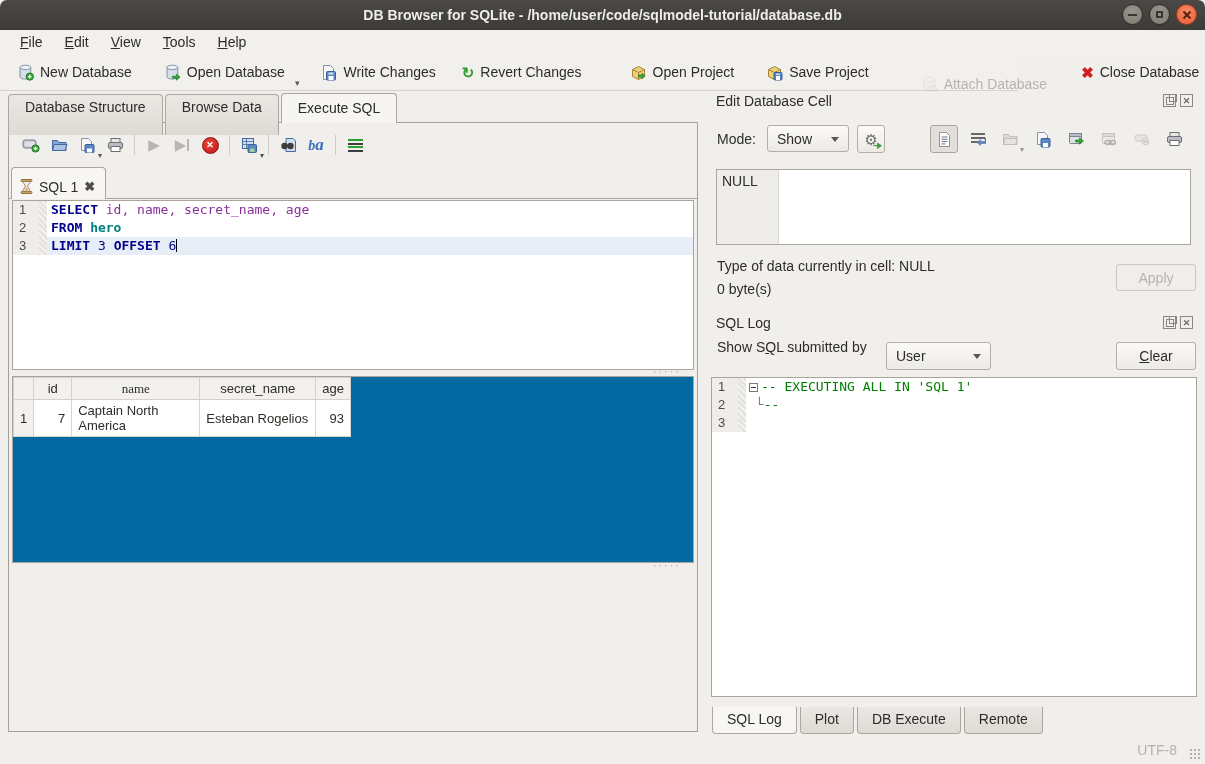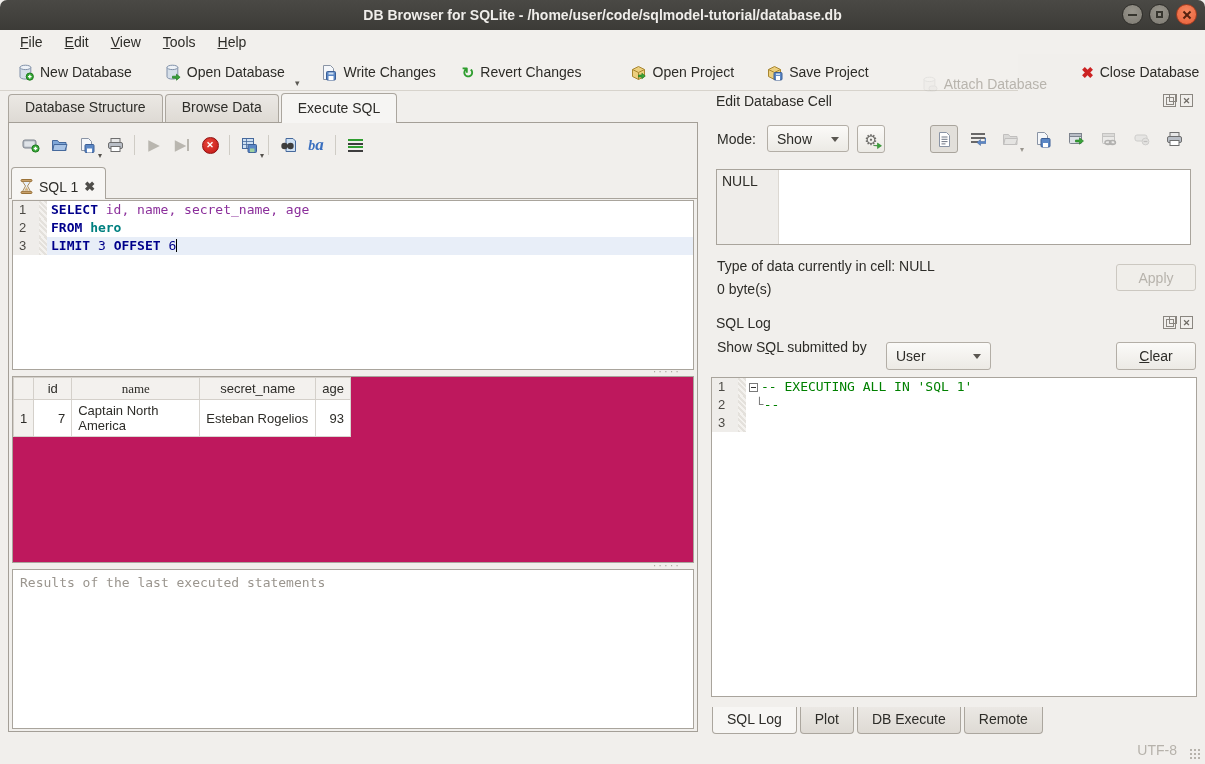--- a/index.html
+++ b/index.html
@@ -36,21 +36,21 @@
   .tbtn { display:flex; align-items:center; gap:6px; padding:5px 9px; border-radius:3px; cursor:pointer; white-space:nowrap; }
   .tbtn.disabled { color:#b8b4ad; cursor:default;margin-top:24px; }
   .tbtn.disabled svg, .tbtn.disabled .ico { opacity:.38; filter:grayscale(1); }
   .tsep { width:1px; height:24px; background:#d2cec7; margin:0 6px; }
   .ico { position:relative; display:inline-block; width:17px; height:17px; }
   .caret-down { font-size:9px; color:#5a5853; margin-left:1px; align-self:flex-end; padding-bottom:2px; }
   .uico { font-size:15px; font-weight:bold; line-height:17px; display:inline-block; }
 
   
   .main-tabbar { position:absolute; left:8px; top:94px; height:29px; display:flex; z-index:3; }
-  .mtab { height:28px; padding:4px 16px 0; border:1px solid #aba69e; border-bottom:none;
+  .mtab { height:41px; padding:4px 16px 0; border:1px solid #aba69e; border-bottom:none;
     background:linear-gradient(#ebe8e4,#dedad4); border-radius:4px 4px 0 0; margin-right:2px; cursor:pointer; }
   .mtab.active { background:#f6f5f3; height:30px; position:relative; top:-1px; padding-top:6px; z-index:4; }
 
   
   .left-frame { position:absolute; left:8px; top:122px; width:690px; height:610px;
     border:1px solid #a49f97; background:#f1efec; z-index:2; }
 
   
   .sql-toolbar { position:absolute; left:8px; top:8px; height:28px; display:flex; align-items:center; }
   .sbtn { width:28px; height:26px; display:flex; align-items:center; justify-content:center; border-radius:3px; cursor:pointer; position:relative; }
@@ -82,21 +82,21 @@
   .ident { color:#8b2f9b; }
   .tbl { color:#008080; font-weight:bold; }
   .num { color:#00008b; }
   .caret { display:inline-block; width:1px; height:13px; background:#000; vertical-align:-2px; }
 
   
   .split-dots { position:absolute; left:612px; width:60px; height:6px; color:#a9a49c; font-size:11px;
     letter-spacing:2px; line-height:5px; text-align:right; cursor:row-resize; }
 
   
-  .results-grid { position:absolute; left:3px; top:253px; width:682px; height:187px; background:#be185d; border:1px solid #a9a49c; overflow:hidden; }
+  .results-grid { position:absolute; left:3px; top:253px; width:682px; height:187px; background:#0369a1; border:1px solid #a9a49c; overflow:hidden; }
   table.grid { border-collapse:collapse; font-size:13px; }
   table.grid th { background:#f3f1ee; font-weight:normal; border:1px solid #d4d0ca; padding:2px 6px; height:22px; }
   table.grid td { border:1px solid #d8d5d0; padding:3px 6px; height:23px; background:#fff; }
   table.grid td.rowhdr { background:#f3f1ee; border-color:#d4d0ca; text-align:left; width:20px; }
   .ralign { text-align:right; }
 
   
   .results-msg { position:absolute; left:3px; top:446px; width:682px; height:160px; background:#fff; border:1px solid #a9a49c;
     font-family:"DejaVu Sans Mono", monospace; font-size:13px; color:#9a958e; padding:5px 7px; }
 
@@ -385,23 +385,20 @@
           <td>Captain North America</td>
           <td>Esteban Rogelios</td>
           <td class="ralign">93</td>
         </tr>
       </tbody>
         </table>
     </div>
 
     <div class="split-dots" style="top:440px;">·····</div>
 
-    <div class="results-msg">
-      <span>Results of the last executed statements</span>
-    </div>
   </div>
 
   <div class="dock-header" style="left:716px; top:93px;">Edit Database Cell</div>
   <div class="dock-icons" style="left:1163px; top:94px;">
     <div class="dico float"></div>
     <div class="dico closex">✕</div>
   </div>
 
   <div class="label" style="left:717px; top:131px;">Mode:</div>
   <div class="combo" style="left:767px; top:125px; width:82px;">

